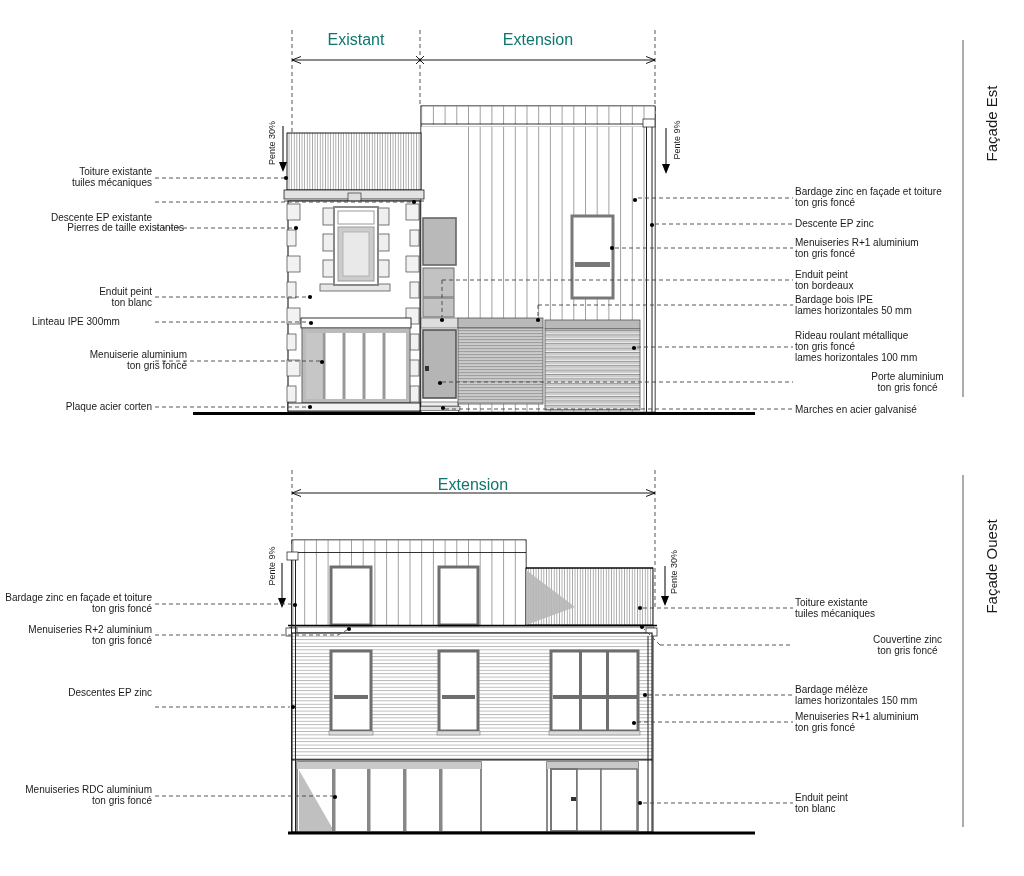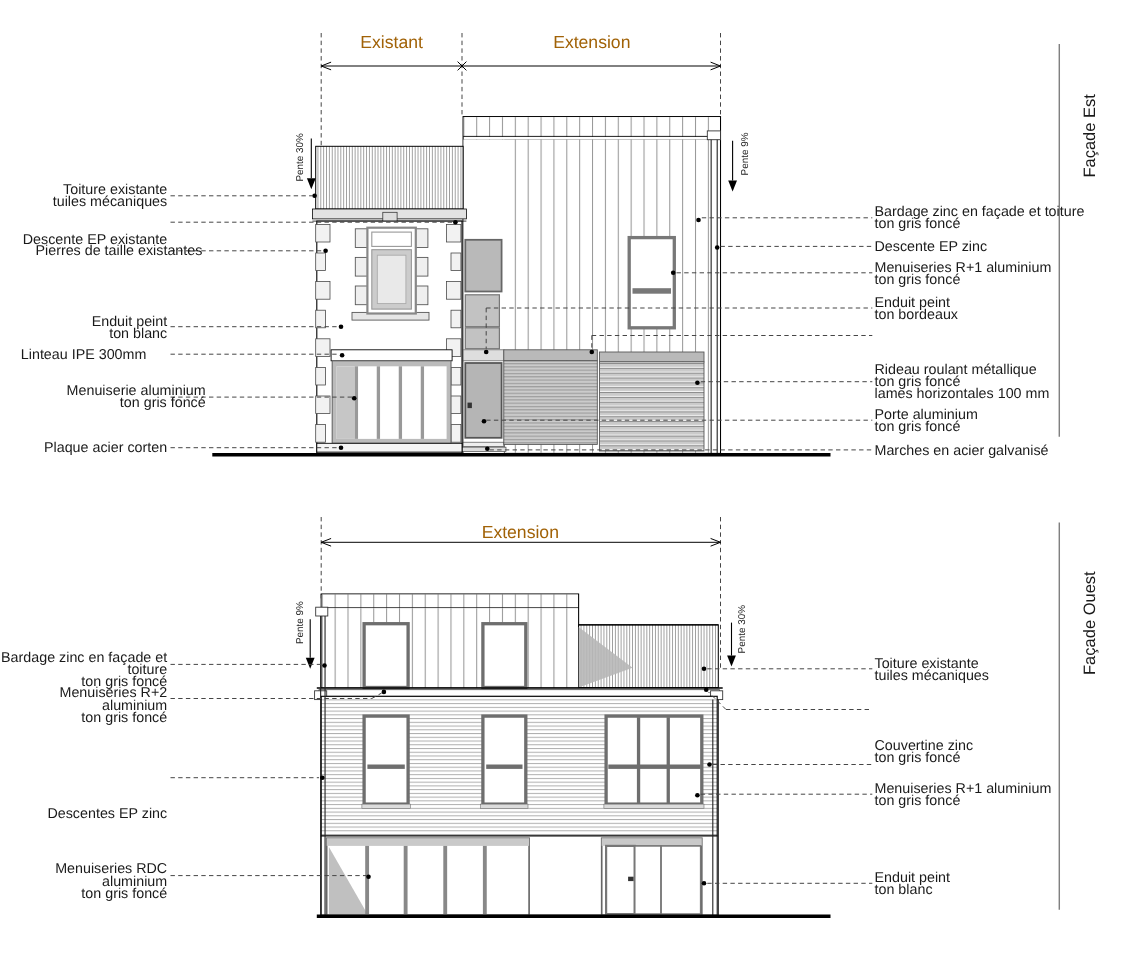--- a/index.html
+++ b/index.html
@@ -1,21 +1,21 @@
 <!DOCTYPE html>
 <html><head>
 <meta charset="utf-8">
 <style>
   html,body{margin:0;padding:0;background:#fff;}
   .canvas{position:relative;width:1024px;height:876px;background:#fff;overflow:hidden;
           font-family:"Liberation Sans", sans-serif;color:#1a1a1a;}
   .linework{position:absolute;left:0;top:0;}
-  .lbl{position:absolute;font-size:13px;line-height:11px;white-space:pre-line;color:#1a1a1a;}
+  .lbl{position:absolute;font-size:10px;line-height:11px;white-space:pre-line;color:#1a1a1a;}
   .lbl.r{text-align:right;}
-  .title{position:absolute;font-size:16px;line-height:18px;text-align:center;color:#a16207;}
+  .title{position:absolute;font-size:16px;line-height:18px;text-align:center;color:#0f766e;}
   .side{position:absolute;font-size:15px;text-align:center;transform:rotate(-90deg);color:#1a1a1a;}
   .pente{position:absolute;font-size:9px;text-align:center;transform:rotate(-90deg);color:#1a1a1a;}
   .dash{stroke:#444;stroke-width:0.9;stroke-dasharray:4 3;fill:none;}
   .thin{stroke:#000;stroke-width:0.9;fill:none;}
   .frame{fill:#fff;stroke:#000;stroke-width:1;}
 </style>
 </head>
 <body>
 
 <div class="canvas">
@@ -342,37 +342,41 @@
 ton gris foncé</div>
 <div class="lbl r" style="left:0;top:401px;width:152px;">Plaque acier corten</div>
 
 <div class="lbl" style="left:795px;top:186px;width:225px;">Bardage zinc en façade et toiture
 ton gris foncé</div>
 <div class="lbl" style="left:795px;top:218px;width:225px;">Descente EP zinc</div>
 <div class="lbl" style="left:795px;top:237px;width:225px;">Menuiseries R+1 aluminium
 ton gris foncé</div>
 <div class="lbl" style="left:795px;top:269px;width:225px;">Enduit peint
 ton bordeaux</div>
+<div class="lbl" style="left:795px;top:294px;width:225px;">Bardage bois IPE
+lames horizontales 50 mm</div>
 <div class="lbl" style="left:795px;top:330px;width:225px;">Rideau roulant métallique
 ton gris foncé
 lames horizontales 100 mm</div>
-<div class="lbl" style="left:795px;top:371px;width:225px;">Porte aluminium
+<div class="lbl" style="left:795px;top:371px;width:225px;text-align:center;">Porte aluminium
 ton gris foncé</div>
 <div class="lbl" style="left:795px;top:404px;width:225px;">Marches en acier galvanisé</div>
 
 <div class="lbl r" style="left:0;top:592px;width:152px;">Bardage zinc en façade et toiture
 ton gris foncé</div>
 <div class="lbl r" style="left:0;top:624px;width:152px;">Menuiseries R+2 aluminium
 ton gris foncé</div>
-<div class="lbl r" style="left:0;top:734px;width:152px;">Descentes EP zinc</div>
+<div class="lbl r" style="left:0;top:687px;width:152px;">Descentes EP zinc</div>
 <div class="lbl r" style="left:0;top:784px;width:152px;">Menuiseries RDC aluminium
 ton gris foncé</div>
 
 <div class="lbl" style="left:795px;top:597px;width:225px;">Toiture existante
 tuiles mécaniques</div>
-<div class="lbl" style="left:795px;top:672px;width:225px;">Couvertine zinc
-ton gris foncé</div>
+<div class="lbl" style="left:795px;top:634px;width:225px;text-align:center;">Couvertine zinc
+ton gris foncé</div>
+<div class="lbl" style="left:795px;top:684px;width:225px;">Bardage mélèze
+lames horizontales 150 mm</div>
 <div class="lbl" style="left:795px;top:711px;width:225px;">Menuiseries R+1 aluminium
 ton gris foncé</div>
 <div class="lbl" style="left:795px;top:792px;width:225px;">Enduit peint
 ton blanc</div>
 
 </div>
 
 </body></html>

